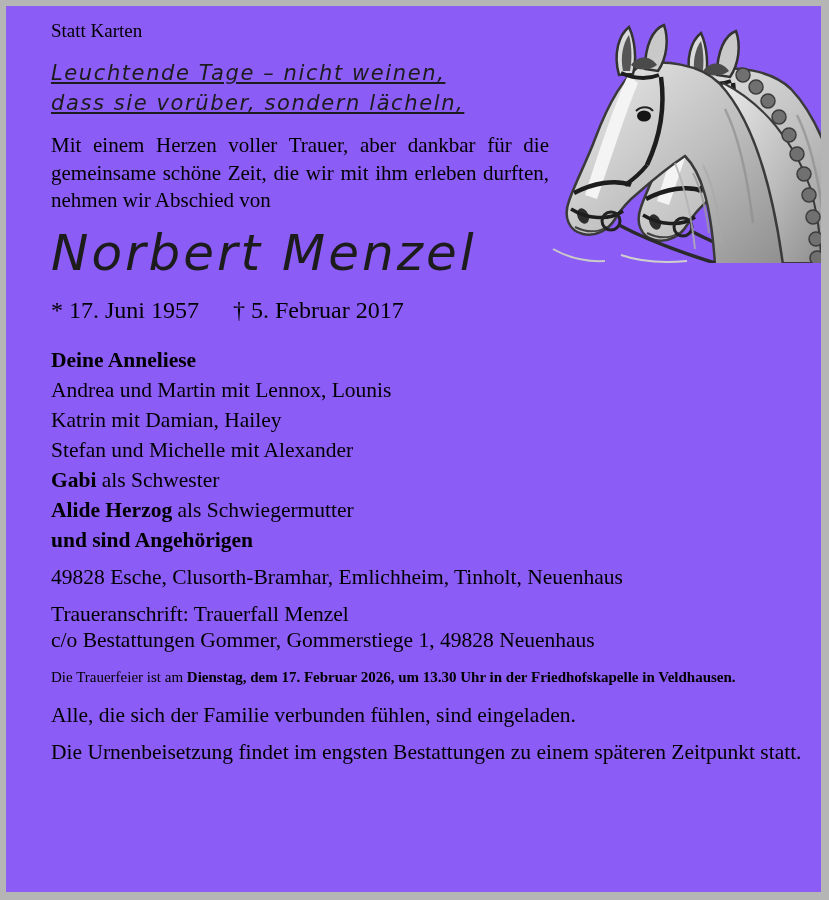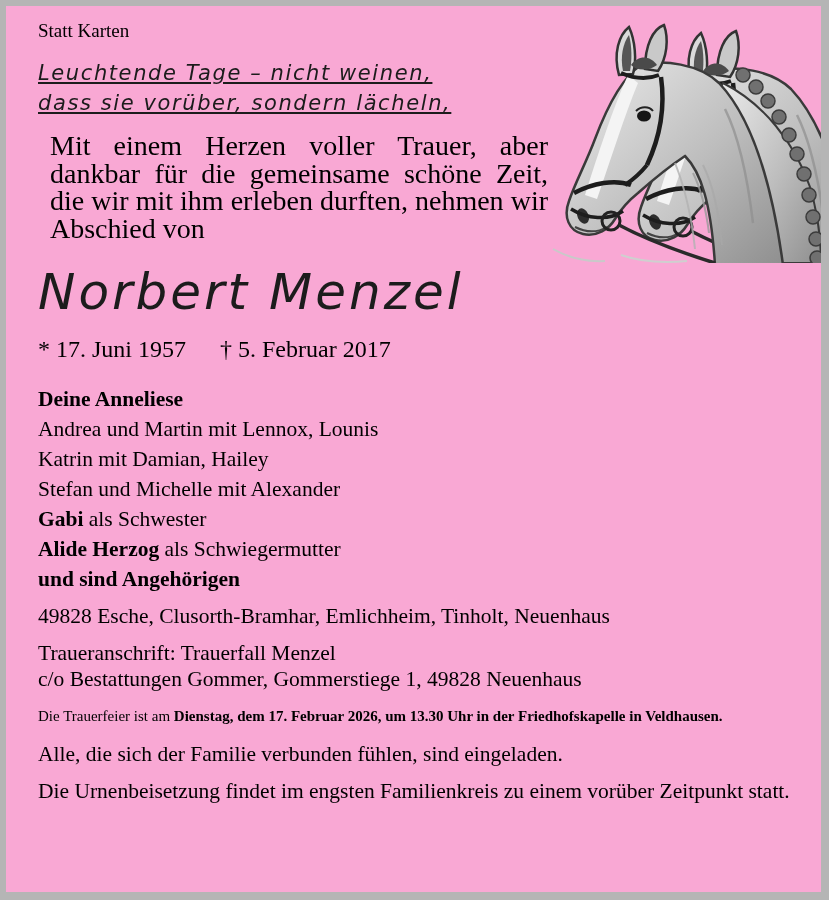--- a/index.html
+++ b/index.html
@@ -6,44 +6,44 @@
   body{
     width:829px;height:900px;
     background:#b5b5b5;
     font-family:"Liberation Serif", serif;
     color:#000;
     position:relative;
     overflow:hidden;
   }
   .sheet{
     position:absolute;left:6px;top:6px;width:815px;height:886px;
-    background:#f9a8d4;
+    background:#8b5cf6;
     box-sizing:border-box;
-    padding:14px 28px 0 32px;
+    padding:14px 28px 0 45px;
     overflow:hidden;
   }
   .statt{font-size:19px;line-height:22px;}
   .quote{margin-top:16px;text-decoration:underline;}
   .script{
     font-family:"DejaVu Sans", sans-serif;
     font-style:italic;
     letter-spacing:1.6px;
     color:#1c1c1c;
   }
   .quote-line{font-size:21px;line-height:30px;}
   .quote-attr{font-size:20px;margin-left:84px;position:relative;top:5px;}
   .horses{
     position:absolute;top:5px;right:0;width:296px;height:252px;
   }
   .intro{
-    width:498px;font-size:28px;line-height:27.5px;
-    text-align:justify;margin-top:14px;margin-left:12px;
+    width:498px;font-size:21px;line-height:27.5px;
+    text-align:justify;margin-top:14px;
   }
   .name{
-    margin-top:20px;
+    margin-top:8px;
     font-size:50px;line-height:60px;
     letter-spacing:3px;
     font-weight:400;
   }
   .dates{margin-top:12px;font-size:24px;line-height:30px;}
   .dates .death{margin-left:34px;}
   .fam{margin-top:20px;font-size:21.5px;line-height:30px;}
   .fam b{font-weight:bold;}
   .places{margin-top:8px;font-size:21.5px;line-height:28px;}
   .addr{margin-top:10px;font-size:21.5px;line-height:26px;}
@@ -151,15 +151,15 @@
     <div>Traueranschrift: Trauerfall Menzel</div>
     <div>c/o Bestattungen Gommer, Gommerstiege 1, 49828 Neuenhaus</div>
   </div>
 
   <p class="service">
     <span>Die Trauerfeier ist am </span><b>Dienstag, dem 17. Februar 2026, um 13.30 Uhr in der Friedhofskapelle in Veldhausen.</b>
   </p>
 
   <p class="invite">Alle, die sich der Familie verbunden fühlen, sind eingeladen.</p>
 
-  <p class="urn">Die Urnenbeisetzung findet im engsten Familienkreis zu einem vorüber Zeitpunkt statt.</p>
+  <p class="urn">Die Urnenbeisetzung findet im engsten Bestattungen zu einem späteren Zeitpunkt statt.</p>
 
 </div>
 
 </body></html>

